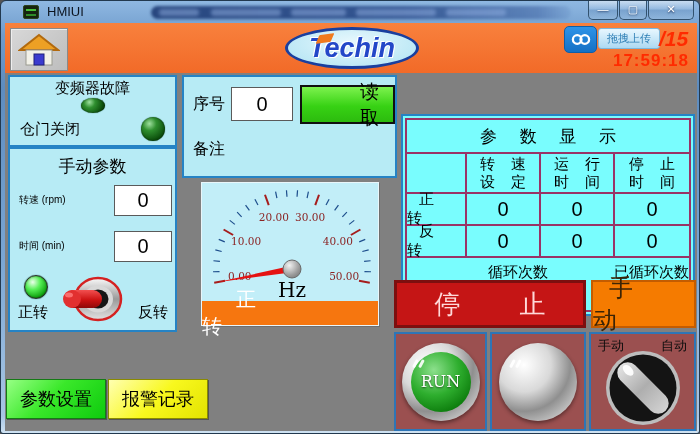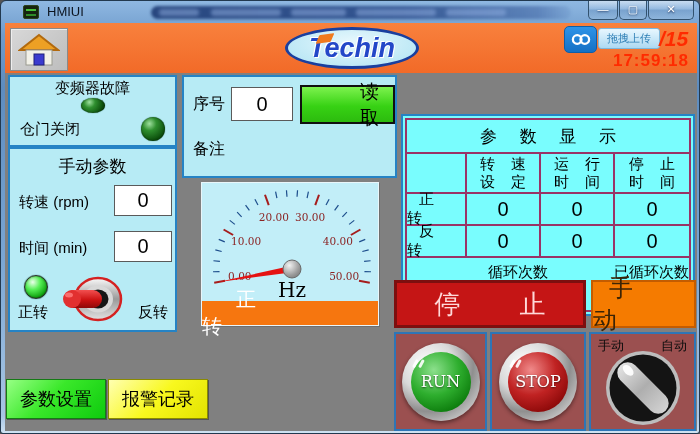--- a/index.html
+++ b/index.html
@@ -46,21 +46,21 @@
   .cn{color:#000;}
   
   .st-row{position:absolute;left:0;width:100%;height:34px;display:flex;align-items:center;padding:0 10px;}
   .st-label{font-size:15px;flex:1;}
   .lamp{width:24px;height:24px;border-radius:50%;
     background:radial-gradient(circle at 35% 28%,#9fe09f 0%,#2f8f2f 30%,#0c4f0c 72%,#062d06 100%);
     box-shadow:inset 0 0 2px rgba(0,0,0,.6),0 0 1px #053;}
   .lamp.bright{background:radial-gradient(circle at 35% 28%,#eaffea 0%,#57f057 35%,#12a512 72%,#075407 100%);border:1px solid #2a2a2a;}
   
   .mp-title{position:absolute;left:0;top:6px;width:100%;text-align:center;font-size:17px;}
-  .mp-row-label{position:absolute;left:9px;font-size:15px;}
+  .mp-row-label{position:absolute;left:9px;font-size:10px;}
   .mp-input{position:absolute;left:104px;width:58px;height:31px;background:#fff;border:1px solid #5a5a5a;
     text-align:center;font-size:20px;padding:0;}
   .fw-label{position:absolute;font-size:15px;}
   
   .sn-input{position:absolute;left:47px;top:10px;width:62px;height:34px;background:#fff;border:1px solid #5a5a5a;
     text-align:center;font-size:20px;padding:0;}
   .read-btn{position:absolute;left:116px;top:8px;width:95px;height:39px;border:2px solid #101010;
     background:linear-gradient(180deg,#7df24e,#37d214 55%,#2cbb0e);display:flex;align-items:center;justify-content:center;
     font-size:19px;letter-spacing:14px;text-indent:14px;cursor:pointer;text-align:right;}
   
@@ -302,21 +302,20 @@
       <div class="core green">RUN</div>
       <div class="shine">
           <i></i>
           <i></i>
         </div>
     </div>
   </div>
 
   <div class="cluster" style="left:489px;top:331px;width:96px;height:99px;">
     <div class="pushbtn">
-      <div class="core red">STOP</div>
       <div class="shine">
           <i></i>
           <i></i>
         </div>
     </div>
   </div>
 
   <div class="cluster" style="left:588px;top:331px;width:107px;height:99px;">
     <div class="selector-lbl" style="left:7px;">手动</div>
     <div class="selector-lbl" style="right:7px;">自动</div>

